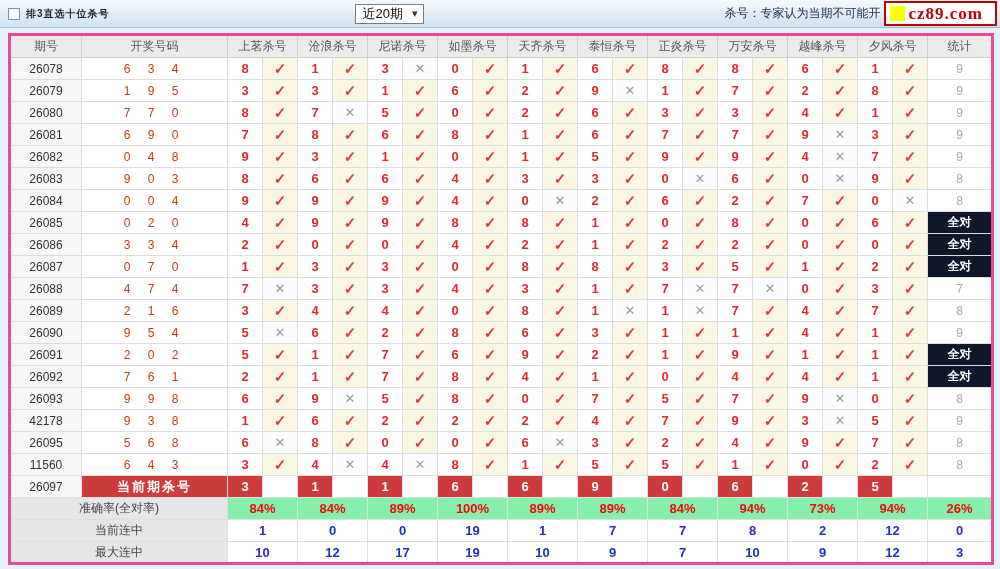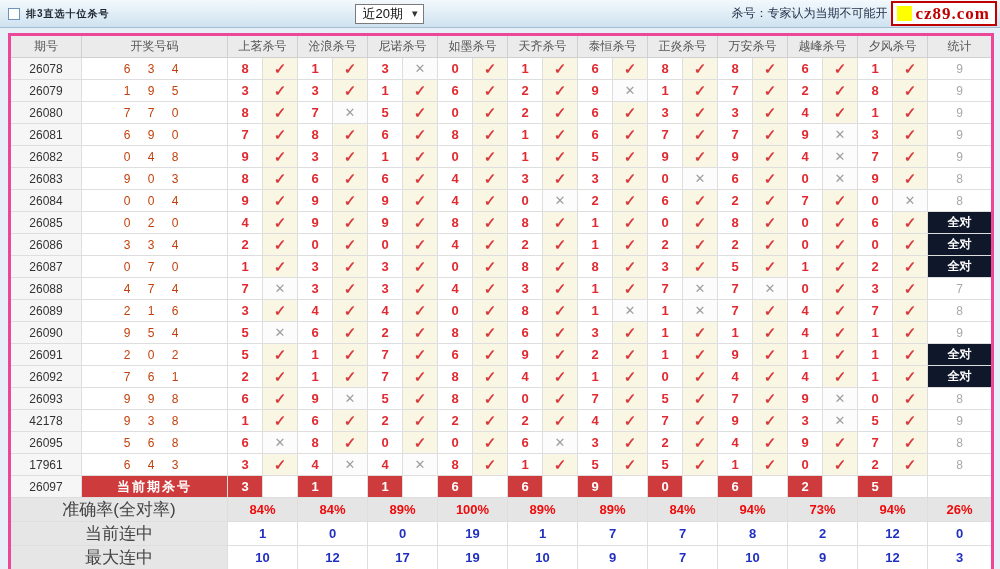--- a/index.html
+++ b/index.html
@@ -27,21 +27,21 @@
     margin-left:245px; height:20px; background:#fff;
     border:1px solid #7a7a7a; border-radius:0;
     display:flex; align-items:center; padding:0 5px 0 7px;
     font-size:13px; color:#111; cursor:default;
   }
   .select-wrap .chev { margin-left:9px; font-size:11px; color:#333; }
   .note { margin-left:auto; font-size:12px; color:#22304a; white-space:nowrap; }
   .logo {
     margin-left:4px; margin-right:3px;
     border:2px solid #c00000; background:#fff;
-    height:25px; display:flex; align-items:center; padding:0 5px 0 4px;
+    height:25px; display:flex; align-items:center; padding:0 12px 0 4px;
   }
   .logo-sq { width:15px; height:15px; background:#ffff00; display:inline-block; margin-right:3px; }
   .logo-text {
     font-family:"Liberation Serif", serif; font-weight:bold;
     color:#c00000; font-size:17px; letter-spacing:1px;
   }
   
   .tbl-wrap { margin:5px 8px 0 8px; }
   table {
     border-collapse:collapse; table-layout:fixed;
@@ -65,22 +65,22 @@
   td.mk-miss { background:#fcfcfc; }
   .chk { color:#d93a3e; font-size:15px; font-weight:bold; }
   .crx { color:#9e9e9e; font-size:13px; }
   td.stat { color:#a8a8a8; background:#fff; }
   td.stat-all { background:#0f172a; color:#fff; font-weight:bold; font-size:12px; }
   
   td.cur-label { background:#cd3b3d; color:#fff; font-weight:bold; font-size:13px; letter-spacing:2px; }
   td.cur-num { background:#cd3b3d; color:#fff; font-weight:bold; font-size:13px; }
   td.cur-empty { background:#fff; }
   
-  td.flabel { background:#e6e6e6; color:#444; font-size:17px; }
-  td.fv-acc { color:#ee0b0b; font-weight:bold; font-size:13px; background:#e5e5e5; }
+  td.flabel { background:#e6e6e6; color:#444; font-size:12px; }
+  td.fv-acc { color:#ee0b0b; font-weight:bold; font-size:13px; background:#86efac; }
   td.fv-str { color:#2130c0; font-weight:bold; font-size:13px; background:#fff; }
 </style>
 </head>
 <body>
 
 <div class="topbar">
   <div class="title-wrap">
     <span class="cb"></span>
     <span class="title">排3直选十位杀号</span>
   </div>
@@ -584,21 +584,21 @@
           <td class="mk-hit"><span class="chk">✓</span></td>
           <td class="kv gs">4</td>
           <td class="mk-hit"><span class="chk">✓</span></td>
           <td class="kv gs">9</td>
           <td class="mk-hit"><span class="chk">✓</span></td>
           <td class="kv gs">7</td>
           <td class="mk-hit"><span class="chk">✓</span></td>
           <td class="stat gs">8</td>
         </tr>
         <tr>
-          <td class="period">17961</td>
+          <td class="period">11560</td>
           <td class="draw">6 4 3</td>
           <td class="kv gs">3</td>
           <td class="mk-hit"><span class="chk">✓</span></td>
           <td class="kv gs">4</td>
           <td class="mk-miss"><span class="crx">✕</span></td>
           <td class="kv gs">4</td>
           <td class="mk-miss"><span class="crx">✕</span></td>
           <td class="kv gs">8</td>
           <td class="mk-hit"><span class="chk">✓</span></td>
           <td class="kv gs">1</td>

